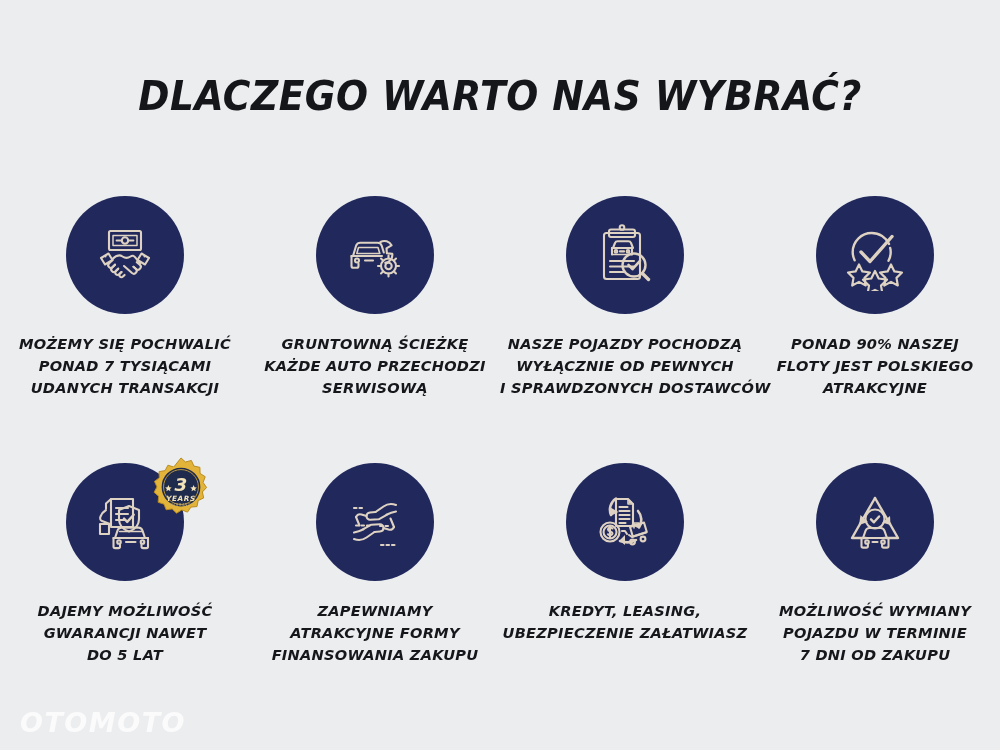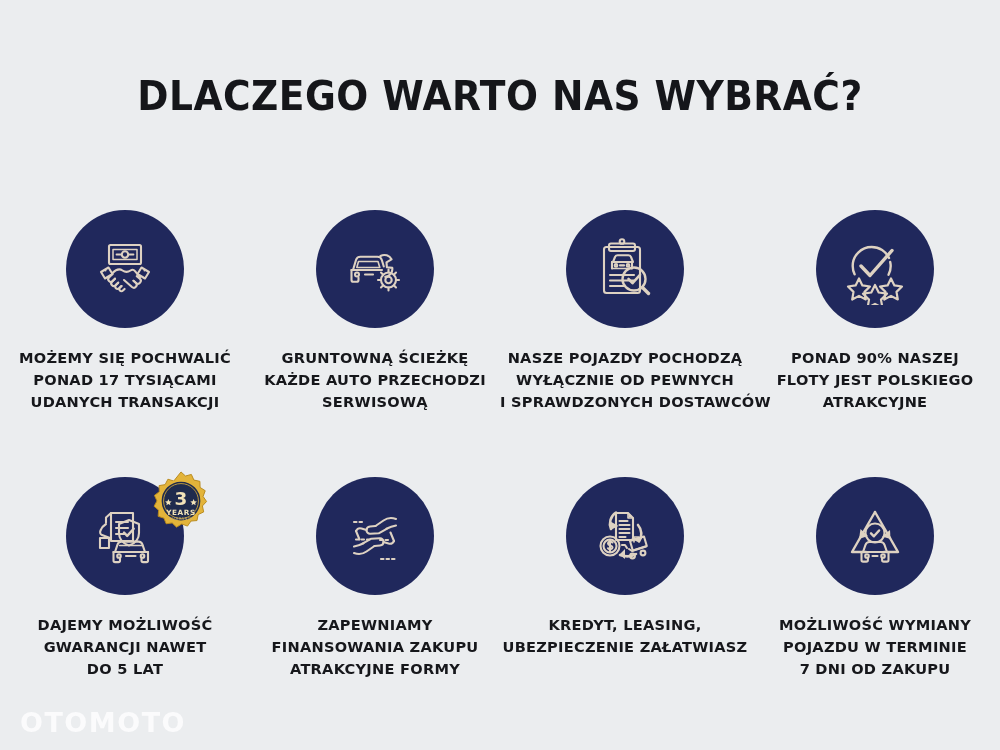--- a/index.html
+++ b/index.html
@@ -3,37 +3,37 @@
 <meta charset="utf-8">
 <style>
   * { margin:0; padding:0; box-sizing:border-box; }
   html,body { width:1000px; height:750px; }
   body {
     background:#ebedef;
     font-family:"Liberation Sans", sans-serif;
     position:relative;
     overflow:hidden;
   }
-  .page { width:1000px; height:750px; position:relative; }
+  .page { width:1000px; height:750px; position:relative;font-style:italic; }
 
   .headline {
     position:absolute;
     top:73px; left:0; width:1000px;
     text-align:center;
     font-size:40px;
     font-weight:bold;
     letter-spacing:0.5px;
     color:#15161a;
     font-family:"DejaVu Sans", sans-serif;
     transform:scaleX(0.94);
   }
 
   .grid {
     position:absolute;
-    top:210px; left:0; width:1000px;
+    top:196px; left:0; width:1000px;
   }
   .row { display:flex; width:1000px; }
   .row2 { margin-top:63px; }
   .cell {
     width:250px;
     display:flex;
     flex-direction:column;
     align-items:center;
   }
   .badge-wrap { position:relative; width:118px; height:118px; }
@@ -113,21 +113,21 @@
                 <path d="M30.2 50.7 l-2.3 2.3 c-0.9 0.9 -0.9 2.4 0 3.3 c0.9 0.9 2.4 0.9 3.3 0 l2.3 -2.3"></path>
                 <path d="M33.5 54 l-1.6 1.6 c-0.85 0.85 -0.85 2.2 0 3 c0.85 0.85 2.2 0.85 3 0 l1.7 -1.7"></path>
                 <path d="M36 48 l8 7 c1.2 1 3 0.9 4 -0.3 c1 -1.2 0.85 -3 -0.35 -4 l-2.2 -1.9"></path>
                 <path d="M45.5 48.8 l2.6 2.2 c1.2 1 3 0.85 4 -0.35 c1 -1.2 0.85 -3 -0.35 -4 l-3 -2.5"></path>
               </g>
             </svg>
           </div>
         </div>
         <div class="caption">
           <span class="ln">MOŻEMY SIĘ POCHWALIĆ</span>
-          <span class="ln">PONAD 17 TYSIĄCAMI</span>
+          <span class="ln">PONAD 7 TYSIĄCAMI</span>
           <span class="ln">UDANYCH TRANSAKCJI</span>
         </div>
       </div>
 
       <div class="cell">
         <div class="badge-wrap">
           <div class="circle">
             <svg width="76" height="76" viewBox="0 0 76 76">
               <g class="ico">
                 <path d="M16 39 l3 -10 c0.6 -2 2.4 -3.2 4.4 -3.2 h17 c2 0 3.8 1.2 4.4 3.2 l2 6.5"></path>
@@ -268,22 +268,22 @@
                 <path d="M25.5 44.2 c-3 1.5 -7 2.8 -9.5 3.3"></path>
                 <path d="M45.5 43 l5 1.5 c2.5 0.8 4.5 -0.5 5.5 -2.5"></path>
                 <path d="M56 42 l-3.5 -8.5"></path>
                 <path d="M43 60 h2.5 M48.5 60 h2.5 M54 60 h2.5"></path>
               </g>
             </svg>
           </div>
         </div>
         <div class="caption">
           <span class="ln">ZAPEWNIAMY</span>
+          <span class="ln">ATRAKCYJNE FORMY</span>
           <span class="ln">FINANSOWANIA ZAKUPU</span>
-          <span class="ln">ATRAKCYJNE FORMY</span>
         </div>
       </div>
 
       <div class="cell">
         <div class="badge-wrap">
           <div class="circle">
             <svg width="74" height="74" viewBox="0 0 74 74">
               <g class="ico">
                 <path d="M28 14 h12 l5 5 v22 h-17 z"></path>
                 <path d="M40 14 v5 h5" stroke-width="1.6"></path>

